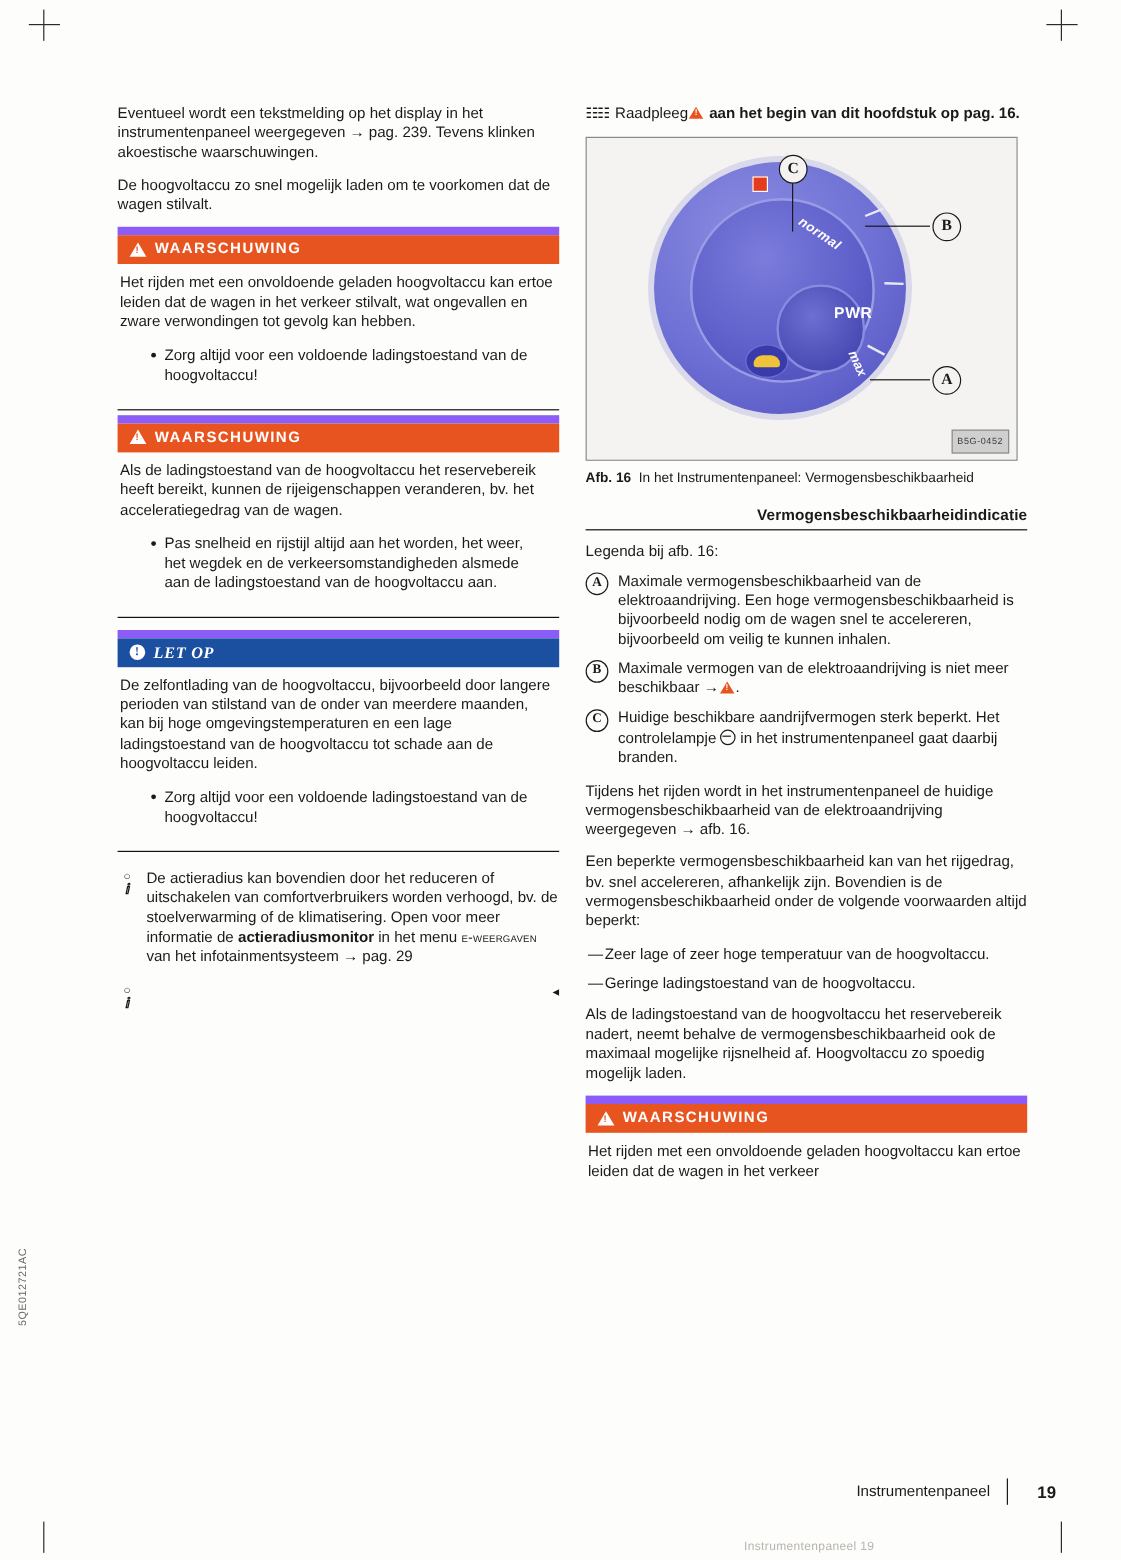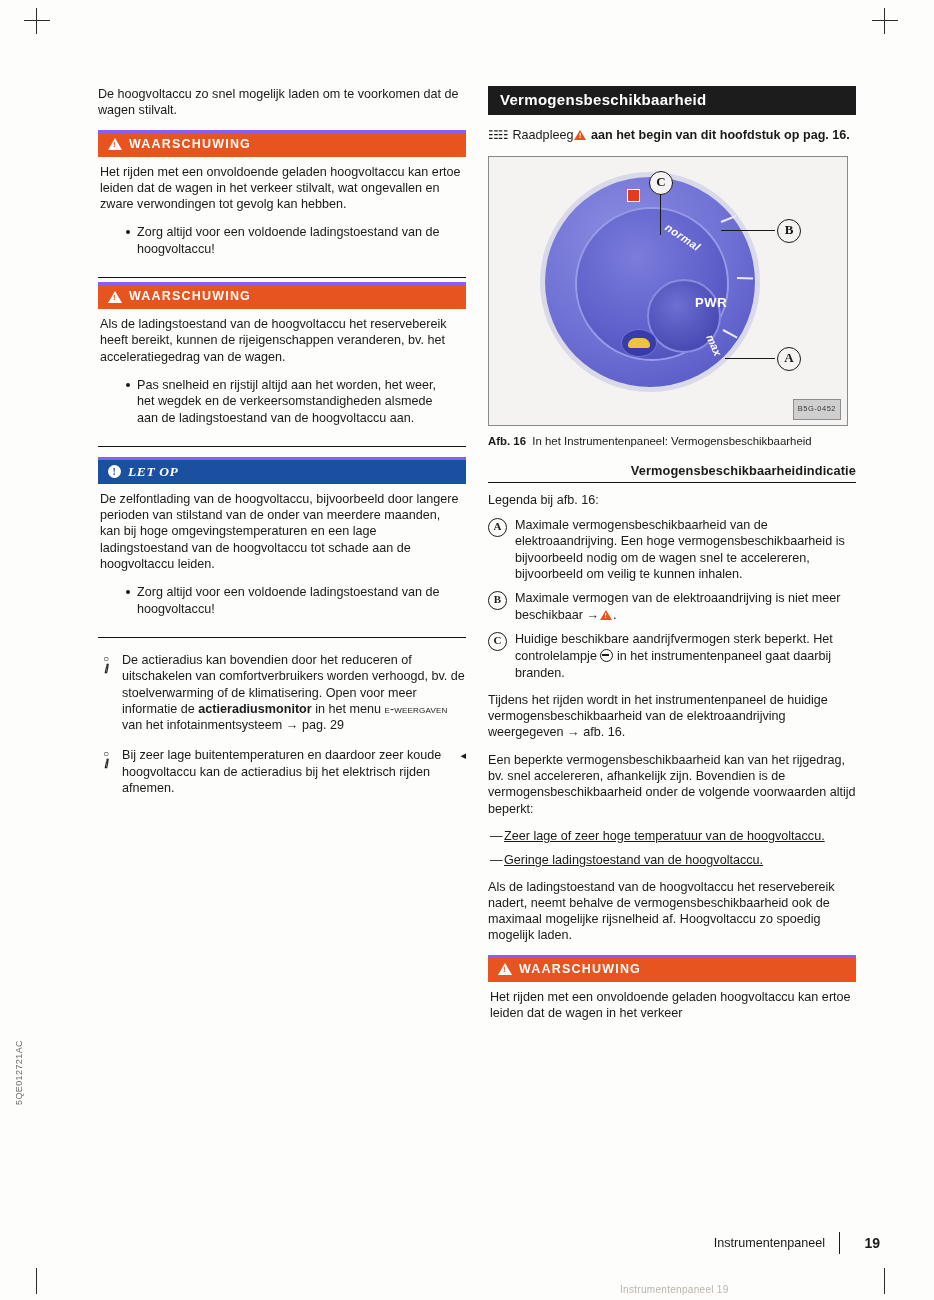--- a/index.html
+++ b/index.html
@@ -63,21 +63,21 @@
   p.para {
     margin: 0 0 11px 0;
     text-align: left;
     hyphens: manual;
   }
   p.para.tight { margin-bottom: 9px; }
 
   
   .box {
     margin: 0 0 4px 0;
-    border-top: 3px solid #8b5cf6;
+    border-top: 7px solid #8b5cf6;
   }
   .box-head {
     display: flex;
     align-items: center;
     gap: 7px;
     background: #e8541f;
     color: #ffffff;
     font-size: 12.5px;
     font-weight: bold;
     letter-spacing: 1.2px;
@@ -432,21 +432,20 @@
     content: "";
     position: absolute;
     left: 1px; top: 4px;
     width: 7px; height: 1.5px;
     background: #1a1a1a;
   }
   ul.dashes {
     margin: 0 0 10px 0;
     padding: 0 0 0 2px;
     list-style: none;
-    text-decoration: underline;
   }
   ul.dashes li {
     position: relative;
     padding-left: 14px;
     margin-bottom: 8px;
   }
   ul.dashes li::before {
     content: "\2014";
     position: absolute;
     left: 0;
@@ -489,20 +488,21 @@
   <div class="crop tr-v"></div>
   <div class="crop bl-v"></div>
   <div class="crop br-v"></div>
   <div class="crop t-h"></div>
   <div class="crop t-h2"></div>
 
   <div class="spine-text second">5QE012721AC</div>
 
   <div class="col left">
 
+    <p class="para">Eventueel wordt een tekstmelding op het display in het instrumentenpaneel weergegeven → pag. 239. Tevens klinken akoestische waarschuwingen.</p>
     <p class="para">De hoogvoltaccu zo snel mogelijk laden om te voorkomen dat de wagen stilvalt.</p>
 
     <div class="box">
       <div class="box-head">
         <span class="tri-icon"></span>
         <span class="label">WAARSCHUWING</span>
       </div>
       <div class="box-body">
         <p>Het rijden met een onvoldoende geladen hoogvoltaccu kan ertoe leiden dat de wagen in het verkeer stilvalt, wat ongevallen en zware verwondingen tot gevolg kan hebben.</p>
         <ul class="bullets">
@@ -546,29 +546,28 @@
         <p><span>De actieradius kan bovendien door het reduceren of uitschakelen van comfortverbruikers worden verhoogd, bv. de stoelverwarming of de klimatisering. Open voor meer informatie de </span><b>actieradiusmonitor</b><span> in het menu </span><span class="small-caps">e-weergaven</span><span> van het infotainmentsysteem → pag. 29</span></p>
       </div>
     </div>
 
     <div class="tip">
       <div class="tip-icon">
         <span class="g1">○</span>
         <span class="g2">ⅈ</span>
       </div>
       <div class="tip-body">
-        <p><span class="arrow-mark">◂</span><span>Bij zeer lage buitentemperaturen en daardoor zeer koude hoogvoltaccu kan de actieradius bij het elektrisch rijden afnemen.</span></p>
+        <p><span class="arrow-mark">◂</span></p>
       </div>
     </div>
 
   </div>
 
   <div class="col right">
 
-    <div class="chapter-bar">Vermogensbeschikbaarheid</div>
 
     <div class="ref-line">
       <span class="book-glyph">☷☷</span>
       <span><span>Raadpleeg</span><span class="tri-inline"></span> <b>aan het begin van dit hoofdstuk op pag. 16.</b></span>
     </div>
 
     <div class="figure">
       <div class="fig-inner">
         <div class="gauge-wrap">
           <div class="gauge-outer">

